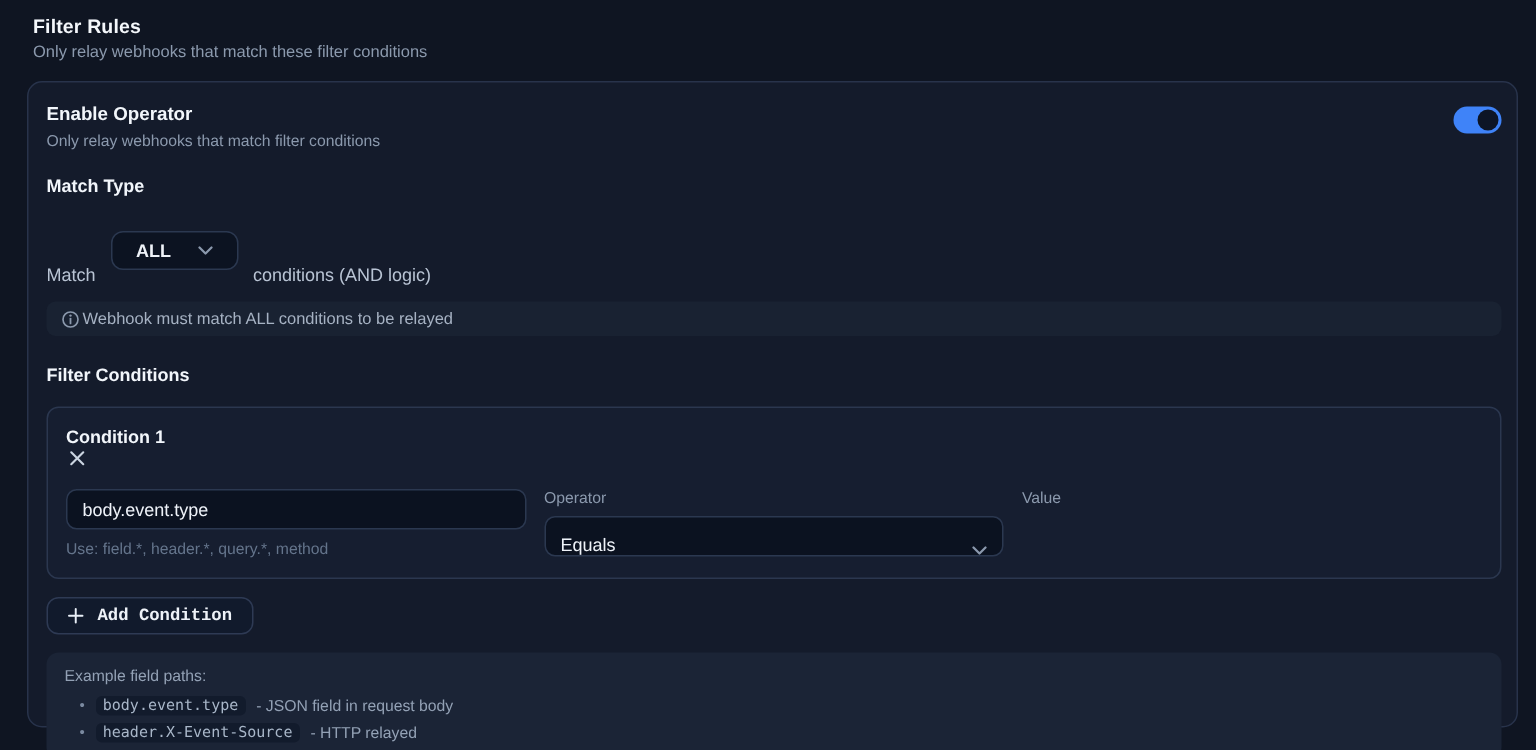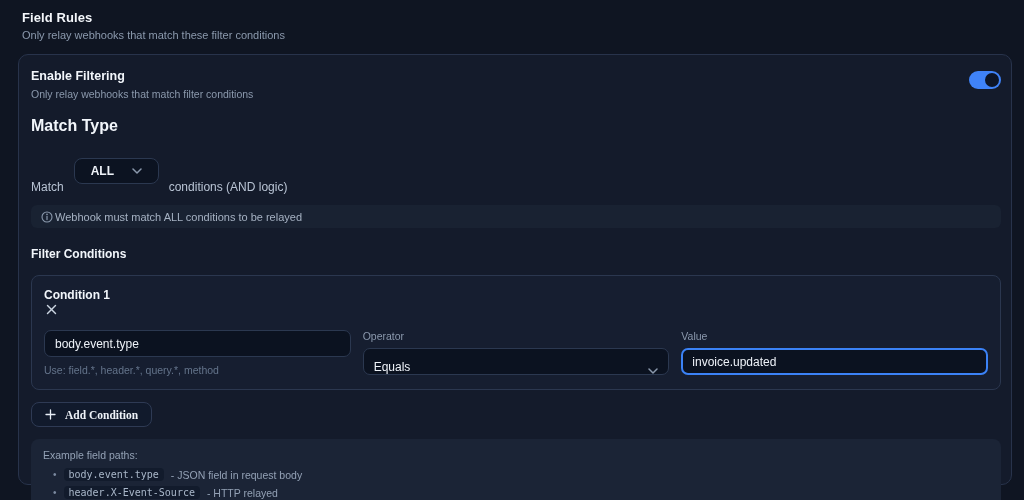--- a/index.html
+++ b/index.html
@@ -30,21 +30,21 @@
   .toggle {
     width:32px; height:18px; border-radius:9px;
     background:#3f83f8; position:relative; cursor:pointer; flex:0 0 auto; margin-top:2px;
   }
   .toggle .knob {
     position:absolute; top:2px; right:2px; width:14px; height:14px;
     border-radius:50%; background:#0d1526;
   }
 
   
-  .match-heading { margin-top:17px; font-size:16px; font-weight:700; color:#f2f6fb; }
+  .match-heading { margin-top:17px; font-size:12px; font-weight:700; color:#f2f6fb; }
   .match-row { margin-top:12px; display:flex; align-items:center; gap:10px; }
   .match-row .plain { font-size:12px; color:#b9c4d4;margin-top:33px; }
   .select-small {
     width:85px; height:26px; background:#0c1321;
     border:1px solid #2b3850; border-radius:8px;
     display:flex; align-items:center; justify-content:space-between;
     padding:0 16px; cursor:pointer;
   }
   .select-small .sel-text { font-size:12px; font-weight:600; color:#eef2f8; }
   .chev { width:10px; height:6px; flex:0 0 auto; }
@@ -78,21 +78,21 @@
   }
   .select-input { display:flex; align-items:flex-end; justify-content:space-between; cursor:pointer; }
   .text-input.focused { border:2px solid #3b82f6; padding:0 9px; }
   .helper { margin-top:7px; font-size:10.5px; color:#64748b; }
 
   .add-btn {
     margin-top:12px; display:inline-flex; align-items:center; gap:9px;
     height:25px; padding:0 13px;
     background:#111a2c; border:1px solid #2e3a54; border-radius:8px;
     color:#eef2f8; font-size:11.5px; font-weight:700; cursor:pointer;
-    font-family:Liberation Serif, serif;
+    font-family:Liberation Mono, monospace;
   }
 
   .examples {
     margin-top:12px; background:#1b2436; border-radius:8px;
     padding:10px 12px 11px 12px; font-size:10.5px; color:#93a1b5;
   }
   .examples-heading { margin-bottom:7px; }
   .example-row { display:flex; align-items:center; gap:7px; margin-top:5px; padding-left:10px; }
   .bullet { color:#7b8aa0; font-size:10px; line-height:1; }
   .bullet::before { content:"•"; }
@@ -100,29 +100,29 @@
     font-family:"DejaVu Sans Mono", monospace;
     font-size:10px; color:#a9b7c9;
     background:#121b2c; border-radius:4px; padding:1px 5px;
   }
   .example-desc { color:#93a1b5; }
 </style>
 </head>
 <body>
 
 <div class="page-header">
-  <div class="page-title">Field Rules</div>
+  <div class="page-title">Filter Rules</div>
   <div class="page-sub">Only relay webhooks that match these filter conditions</div>
 </div>
 
 <div class="panel">
 
   <div class="enable-row">
     <div>
-      <div class="block-title">Enable Filtering</div>
+      <div class="block-title">Enable Operator</div>
       <div class="block-sub">Only relay webhooks that match filter conditions</div>
     </div>
     <div class="toggle">
       <div class="knob"></div>
     </div>
   </div>
 
   <div class="match-heading">Match Type</div>
 
   <div class="match-row">
@@ -169,21 +169,20 @@
         <div class="select-input">
           <span>Equals</span>
           <svg class="chev" viewBox="0 0 10 6">
               <polyline points="1,1 5,5 9,1" fill="none" stroke="#8b99ad" stroke-width="1.5" stroke-linecap="round" stroke-linejoin="round"></polyline>
             </svg>
         </div>
       </div>
 
       <div>
         <div class="field-label">Value</div>
-        <input class="text-input focused" type="text" value="invoice.updated" style="">
       </div>
     </div>
   </div>
 
   <button class="add-btn">
     <svg width="11" height="11" viewBox="0 0 11 11">
       <line x1="5.5" y1="1" x2="5.5" y2="10" stroke="#e8eef6" stroke-width="1.3" stroke-linecap="round"></line>
       <line x1="1" y1="5.5" x2="10" y2="5.5" stroke="#e8eef6" stroke-width="1.3" stroke-linecap="round"></line>
     </svg>
     <span>Add Condition</span>

